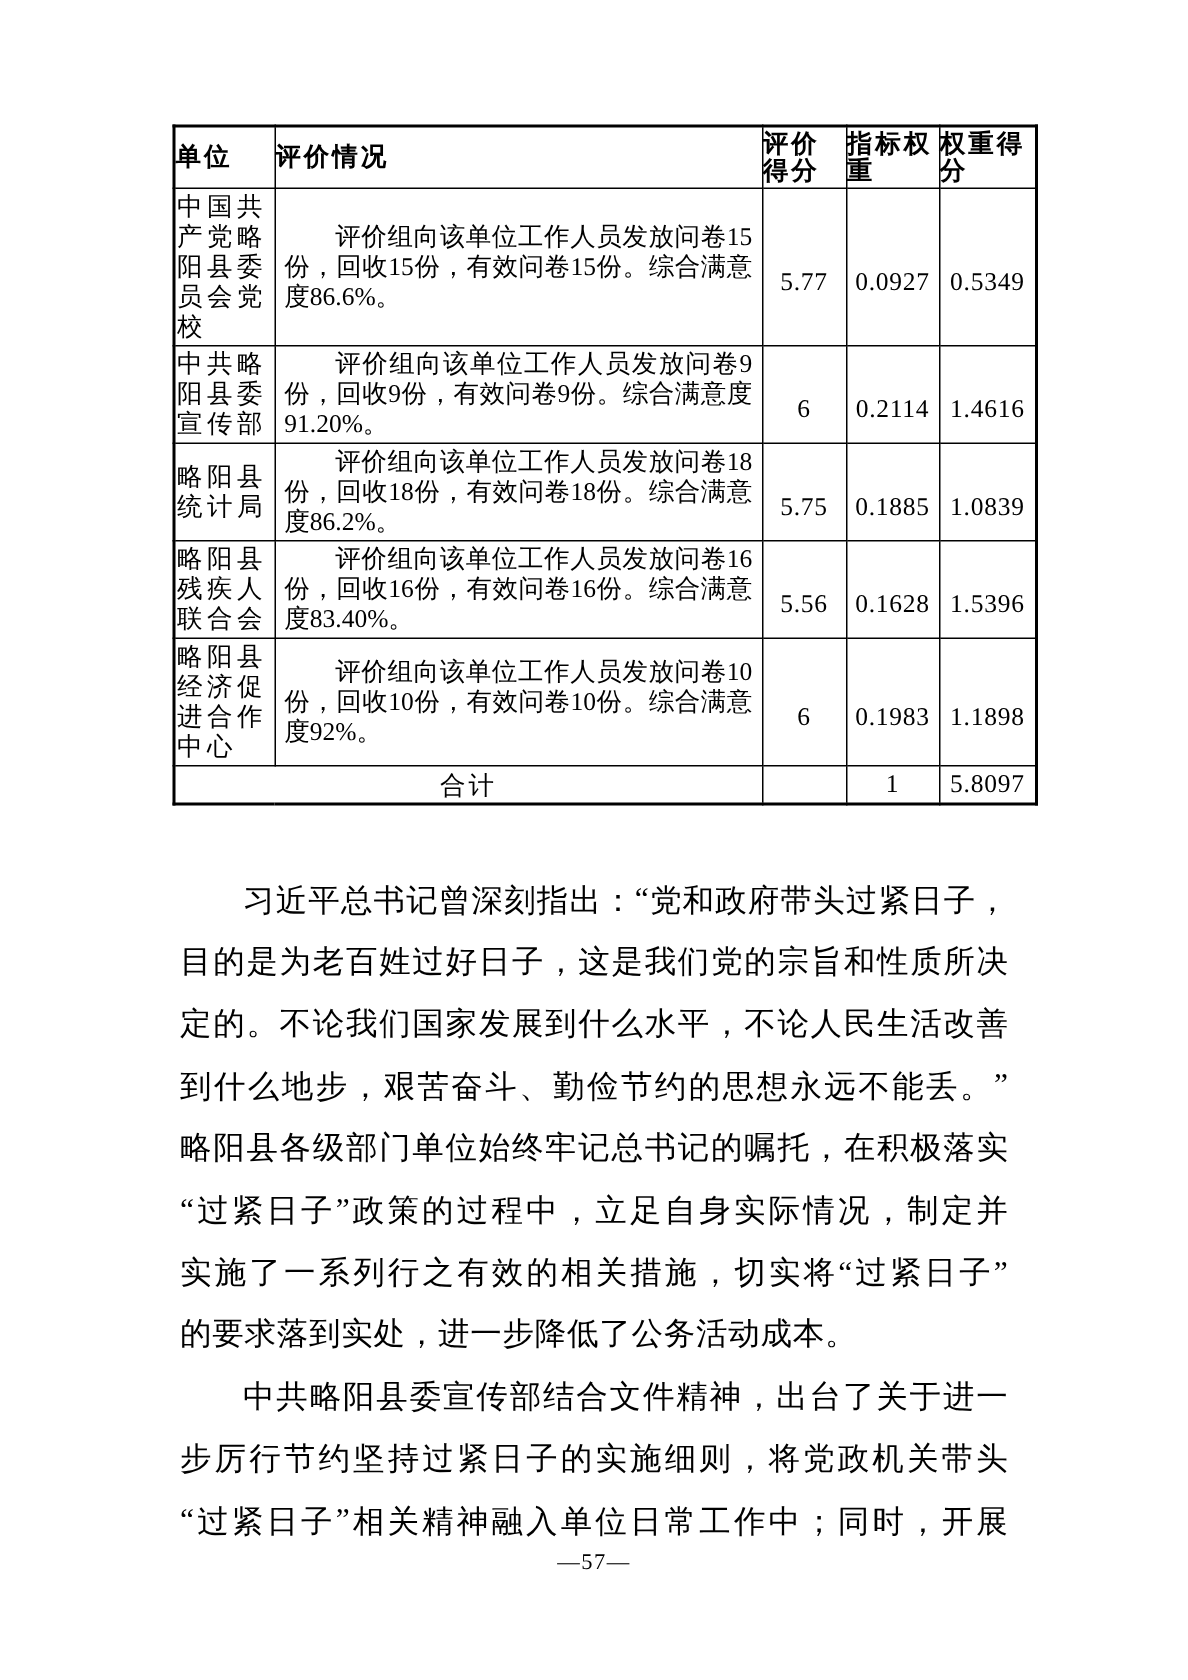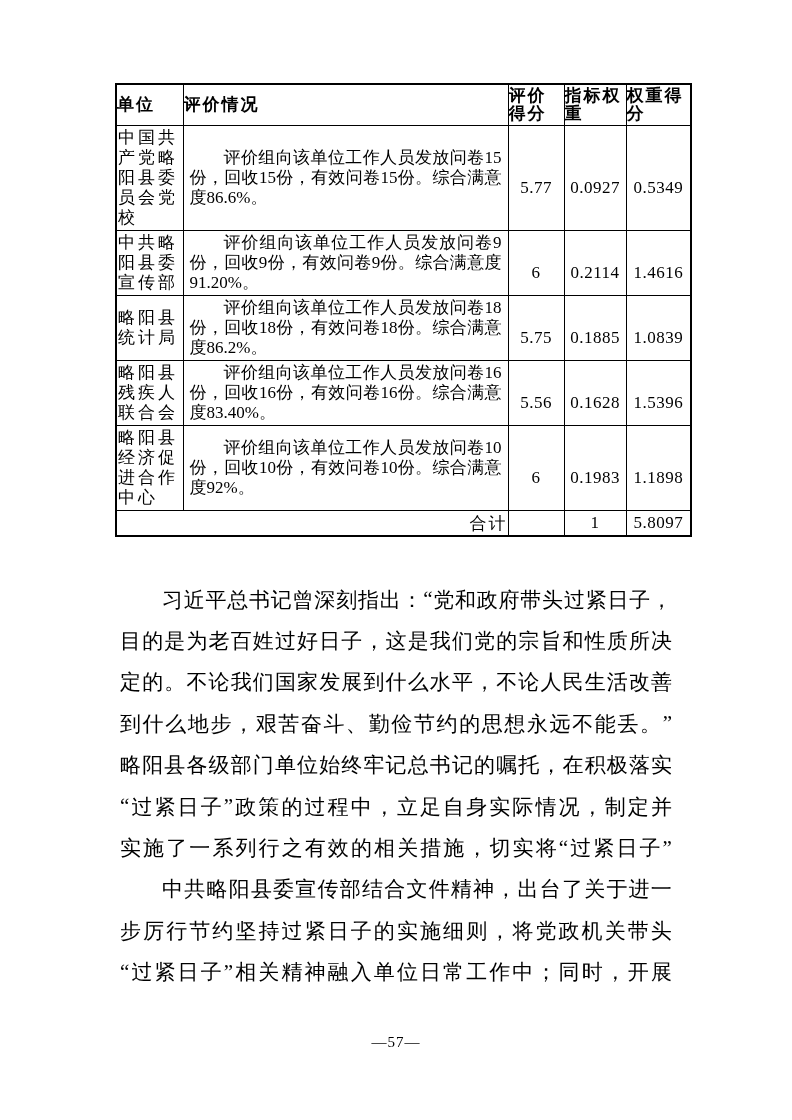--- a/index.html
+++ b/index.html
@@ -35,21 +35,21 @@
   td.desc {
     font-size:17px; line-height:20px;
     text-align:justify; text-indent:2em;
     vertical-align:middle; padding:2px 6px;
   }
   td.num {
     font-size:17px; text-align:center; vertical-align:middle;
     padding-top:20px; letter-spacing:0.5px;
   }
   tr.total-row td { padding:0; height:24px; }
-  td.total-label { font-size:17px; text-align:right; vertical-align:middle; letter-spacing:2px; }
+  td.total-label { font-size:17px; text-align:center; vertical-align:middle; letter-spacing:2px; }
   td.fnum { font-size:17px; text-align:center; vertical-align:middle; padding-top:0; letter-spacing:0.5px; }
 
   
   .heading {
     position:absolute; left:120px; top:538px; right:120px;
     font-family:"Liberation Sans","DejaVu Sans",sans-serif;
     font-size:22px; font-weight:bold; letter-spacing:2px;
     padding-left:42px;
   }
   .bodytext { position:absolute; left:120px; right:120px; top:579px; }
@@ -314,20 +314,21 @@
         <span>切</span>
         <span>实</span>
         <span>将</span>
         <span>“</span>
         <span>过</span>
         <span>紧</span>
         <span>日</span>
         <span>子</span>
         <span>”</span>
       </div>
+    <div class="line plain">的要求落到实处，进一步降低了公务活动成本。</div>
     <div class="line jline ind">
         <span>中</span>
         <span>共</span>
         <span>略</span>
         <span>阳</span>
         <span>县</span>
         <span>委</span>
         <span>宣</span>
         <span>传</span>
         <span>部</span>

